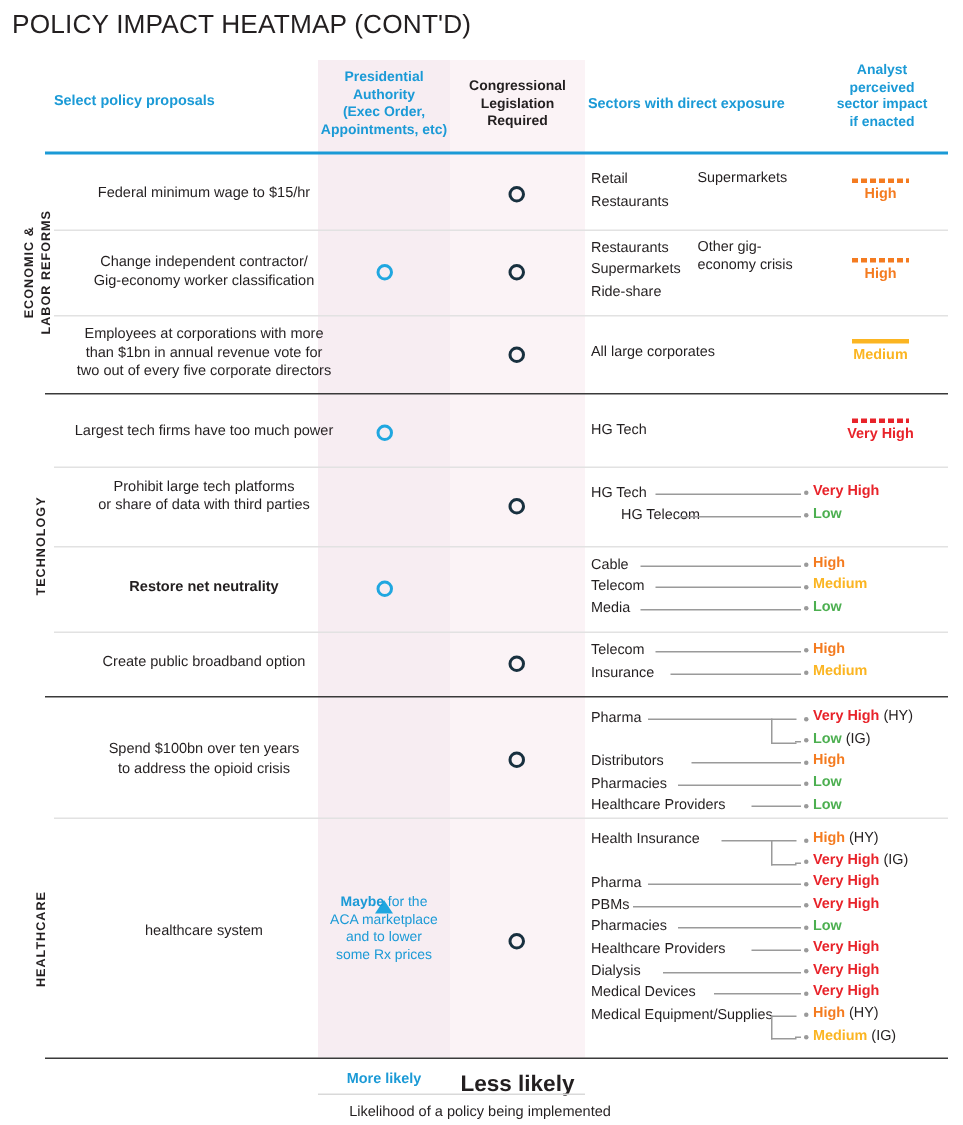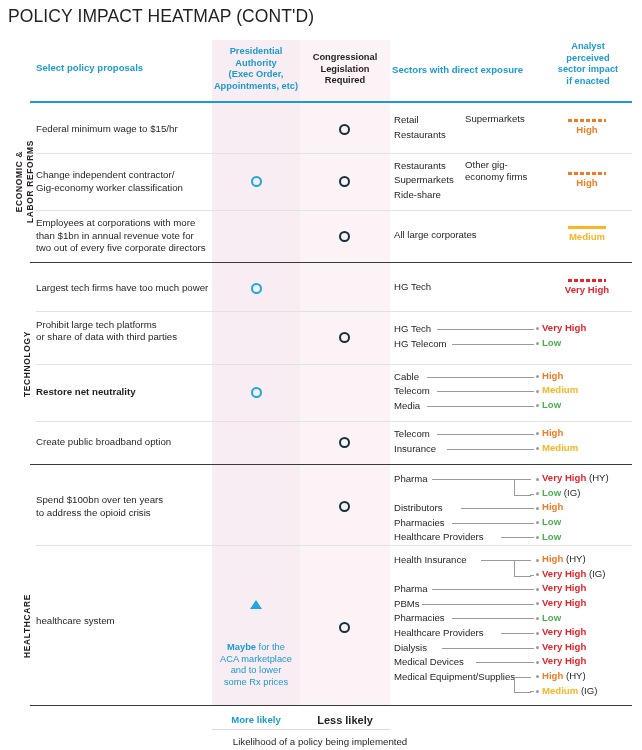--- a/index.html
+++ b/index.html
@@ -81,20 +81,21 @@
   .vlabel span { display: block; line-height: 10.5px; }
 
   
   .proposal {
     position: absolute;
     left: 36px;
     width: 200px;
     font-size: 9.7px;
     line-height: 12.4px;
     color: #231f20;
+    text-align: center;
   }
 
   
   .circle {
     position: absolute;
     width: 11px; height: 11px;
     border-radius: 50%;
     box-sizing: border-box;
   }
   .circle-blue { border: 2.6px solid #20a7e0; }
@@ -180,21 +181,21 @@
   .c-medium   { color: #fbb522; }
   .c-low      { color: #4caf50; }
 
   
   .legend-more {
     position: absolute; left: 212px; width: 88px;
     text-align: center; font-size: 9.6px; font-weight: bold; color: #1b9ad6;
   }
   .legend-less {
     position: absolute; left: 300px; width: 90px;
-    text-align: center; font-size: 11px; font-weight: bold; color: #231f20;
+    text-align: center; font-size: 15px; font-weight: bold; color: #231f20;
   }
   .legend-rule {
     position: absolute; left: 212px; width: 178px;
     height: 0; border-top: 1px solid #d9d9d9;
   }
   .legend-caption {
     position: absolute; left: 180px; width: 280px;
     text-align: center; font-size: 9.7px; color: #231f20;
   }
 </style>
@@ -273,21 +274,21 @@
       </div>
       <div class="circle circle-blue" style="left:250.5px; top:176px;"></div>
       <div class="circle circle-navy" style="left:338.5px; top:176px;"></div>
       <div class="sector" style="left:394px; top:158.6px;">
         <div>Restaurants</div>
         <div>Supermarkets</div>
         <div>Ride-share</div>
       </div>
       <div class="sector-col2" style="left:465px; top:158.6px;">
         <div>Other gig-</div>
-        <div>economy firms</div>
+        <div>economy crisis</div>
       </div>
       <div class="impact-block c-high" style="left:538px; top:171.5px;">
         <span class="impact-bar dashed"></span>
         <span class="impact-word">High</span>
       </div>
       <div class="proposal" style="top:217.4px;">
         <div>Employees at corporations with more</div>
         <div>than $1bn in annual revenue vote for</div>
         <div>two out of every five corporate directors</div>
       </div>
@@ -315,21 +316,21 @@
         <div>or share of data with third parties</div>
       </div>
       <div class="circle circle-navy" style="left:338.5px; top:332px;"></div>
       <div class="conn-row" style="left:0px; top:321.9px; width:642px;">
         <span class="sector" style="left: 394px; top: 0px; position: absolute; line-height: 13px;">HG Tech</span>
         <div class="conn-line" style="left:436.65px; width:97.35000000000002px;"></div>
         <div class="conn-dot" style="left:536px;"></div>
         <span class="conn-label c-veryhigh" style="left:542px;">Very High</span>
       </div>
       <div class="conn-row" style="left:0px; top:336.5px; width:642px;">
-        <span class="sector" style="left: 394px; top: 0px; position: absolute; line-height: 13px;">HG Telecom</span>
+        <span class="sector" style="left: 414px; top: 0px; position: absolute; line-height: 13px;">HG Telecom</span>
         <div class="conn-line" style="left:451.5px; width:82.5px;"></div>
         <div class="conn-dot" style="left:536px;"></div>
         <span class="conn-label c-low" style="left:542px;">Low</span>
       </div>
       <div class="proposal" style="top:386.3px;font-weight:bold;">
         <div>Restore net neutrality</div>
       </div>
       <div class="circle circle-blue" style="left:250.5px; top:387px;"></div>
       <div class="conn-row" style="left:0px; top:369.6px; width:642px;">
         <span class="sector" style="left: 394px; top: 0px; position: absolute; line-height: 13px;">Cable</span>
@@ -397,21 +398,21 @@
       <div class="conn-row" style="left:0px; top:530.4px; width:642px;">
         <span class="sector" style="left: 394px; top: 0px; position: absolute; line-height: 13px;">Healthcare Providers</span>
         <div class="conn-line" style="left:501px; width:33px;"></div>
         <div class="conn-dot" style="left:536px;"></div>
         <span class="conn-label c-low" style="left:542px;">Low</span>
       </div>
       <div class="proposal" style="top:614.6px;">
         <div>healthcare system</div>
       </div>
       <div class="tri" style="left:250px; top:600px;"></div>
-      <div class="maybe-note" style="top:642px;"><b>Maybe</b> for the<div>ACA marketplace</div><div>and to lower</div><div>some Rx prices</div></div>
+      <div class="maybe-note" style="top:596px;"><b>Maybe</b> for the<div>ACA marketplace</div><div>and to lower</div><div>some Rx prices</div></div>
       <div class="circle circle-navy" style="left:338.5px; top:621.5px;"></div>
       <div class="conn-row" style="left:0px; top:553px; width:642px;">
         <span class="sector" style="left: 394px; top: 0px; position: absolute; line-height: 13px;">Health Insurance</span>
         <div class="conn-line" style="left:481.2px; width:32.80000000000001px;"></div>
         <div class="branch" style="left:514px; top:7px; width:16px; height:14.6px; border-right:none;"></div>
         <div class="conn-dot" style="left:536px;"></div>
         <span class="conn-label c-high" style="left:542px;">High<span class="conn-suffix"> (HY)</span></span>
       </div>
       <div class="conn-row" style="left:0px; top:567.6px; width:642px;">
         <div class="conn-line" style="left:530px; width:4px;"></div>

